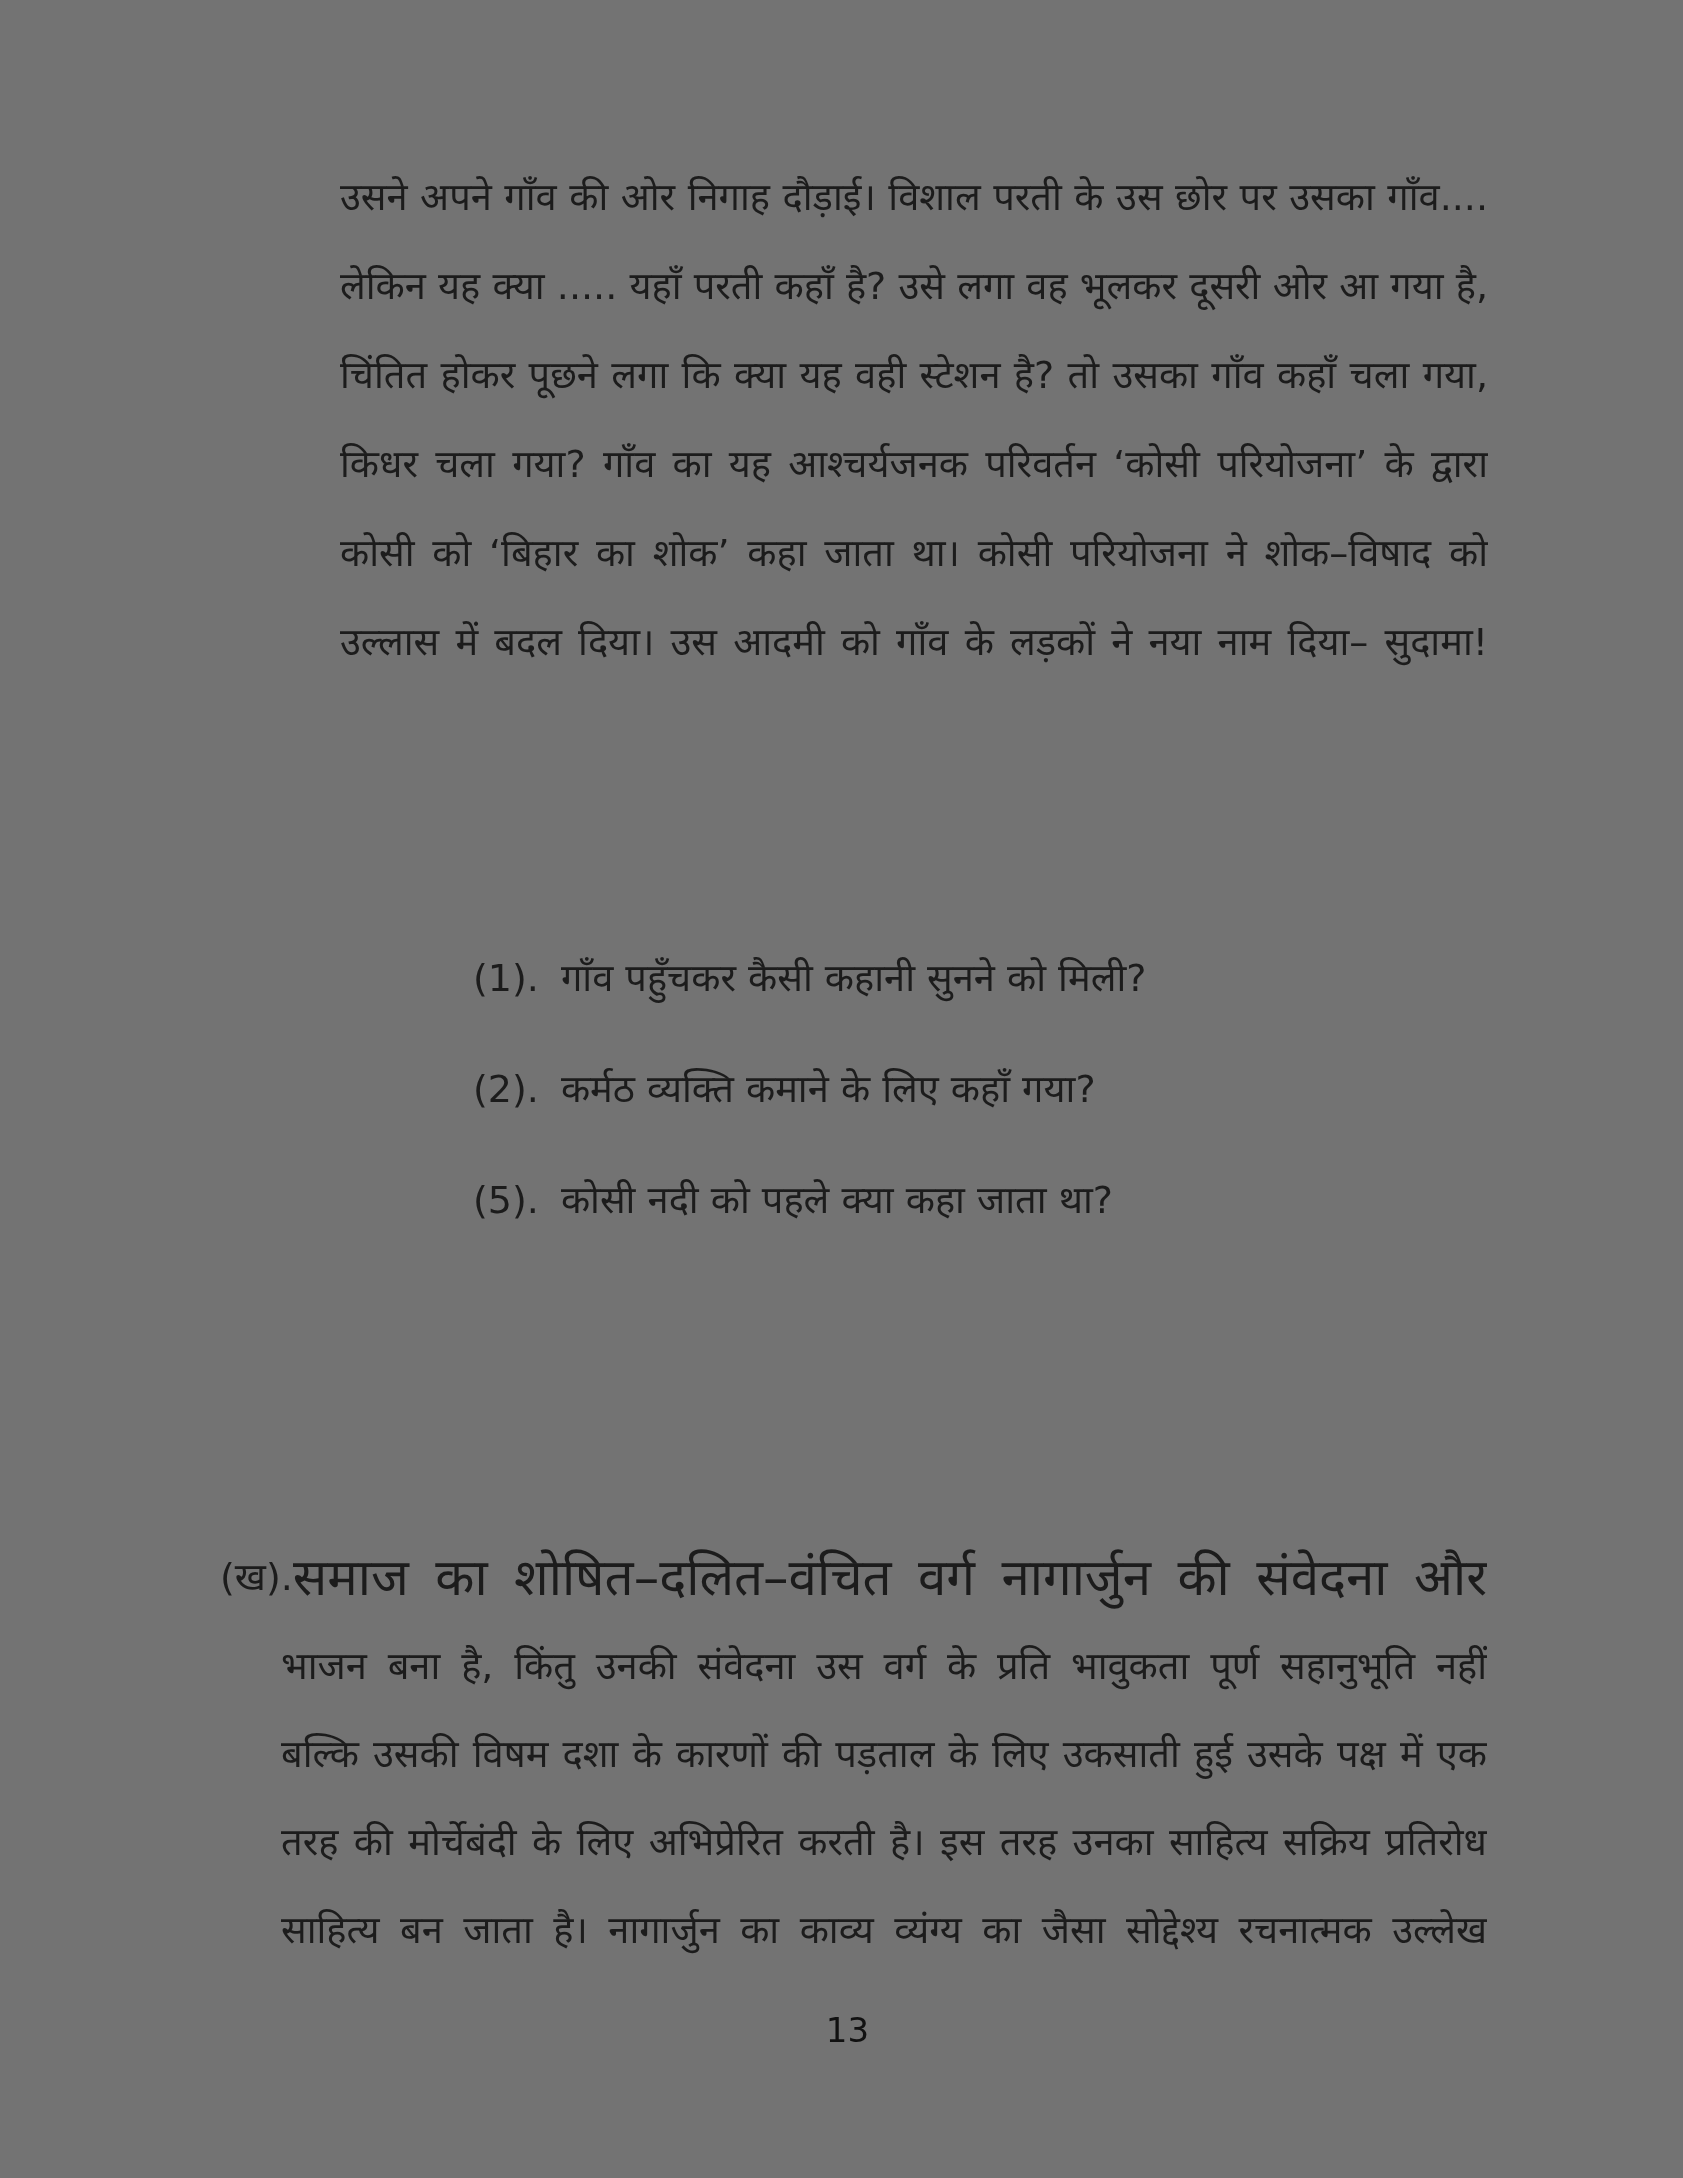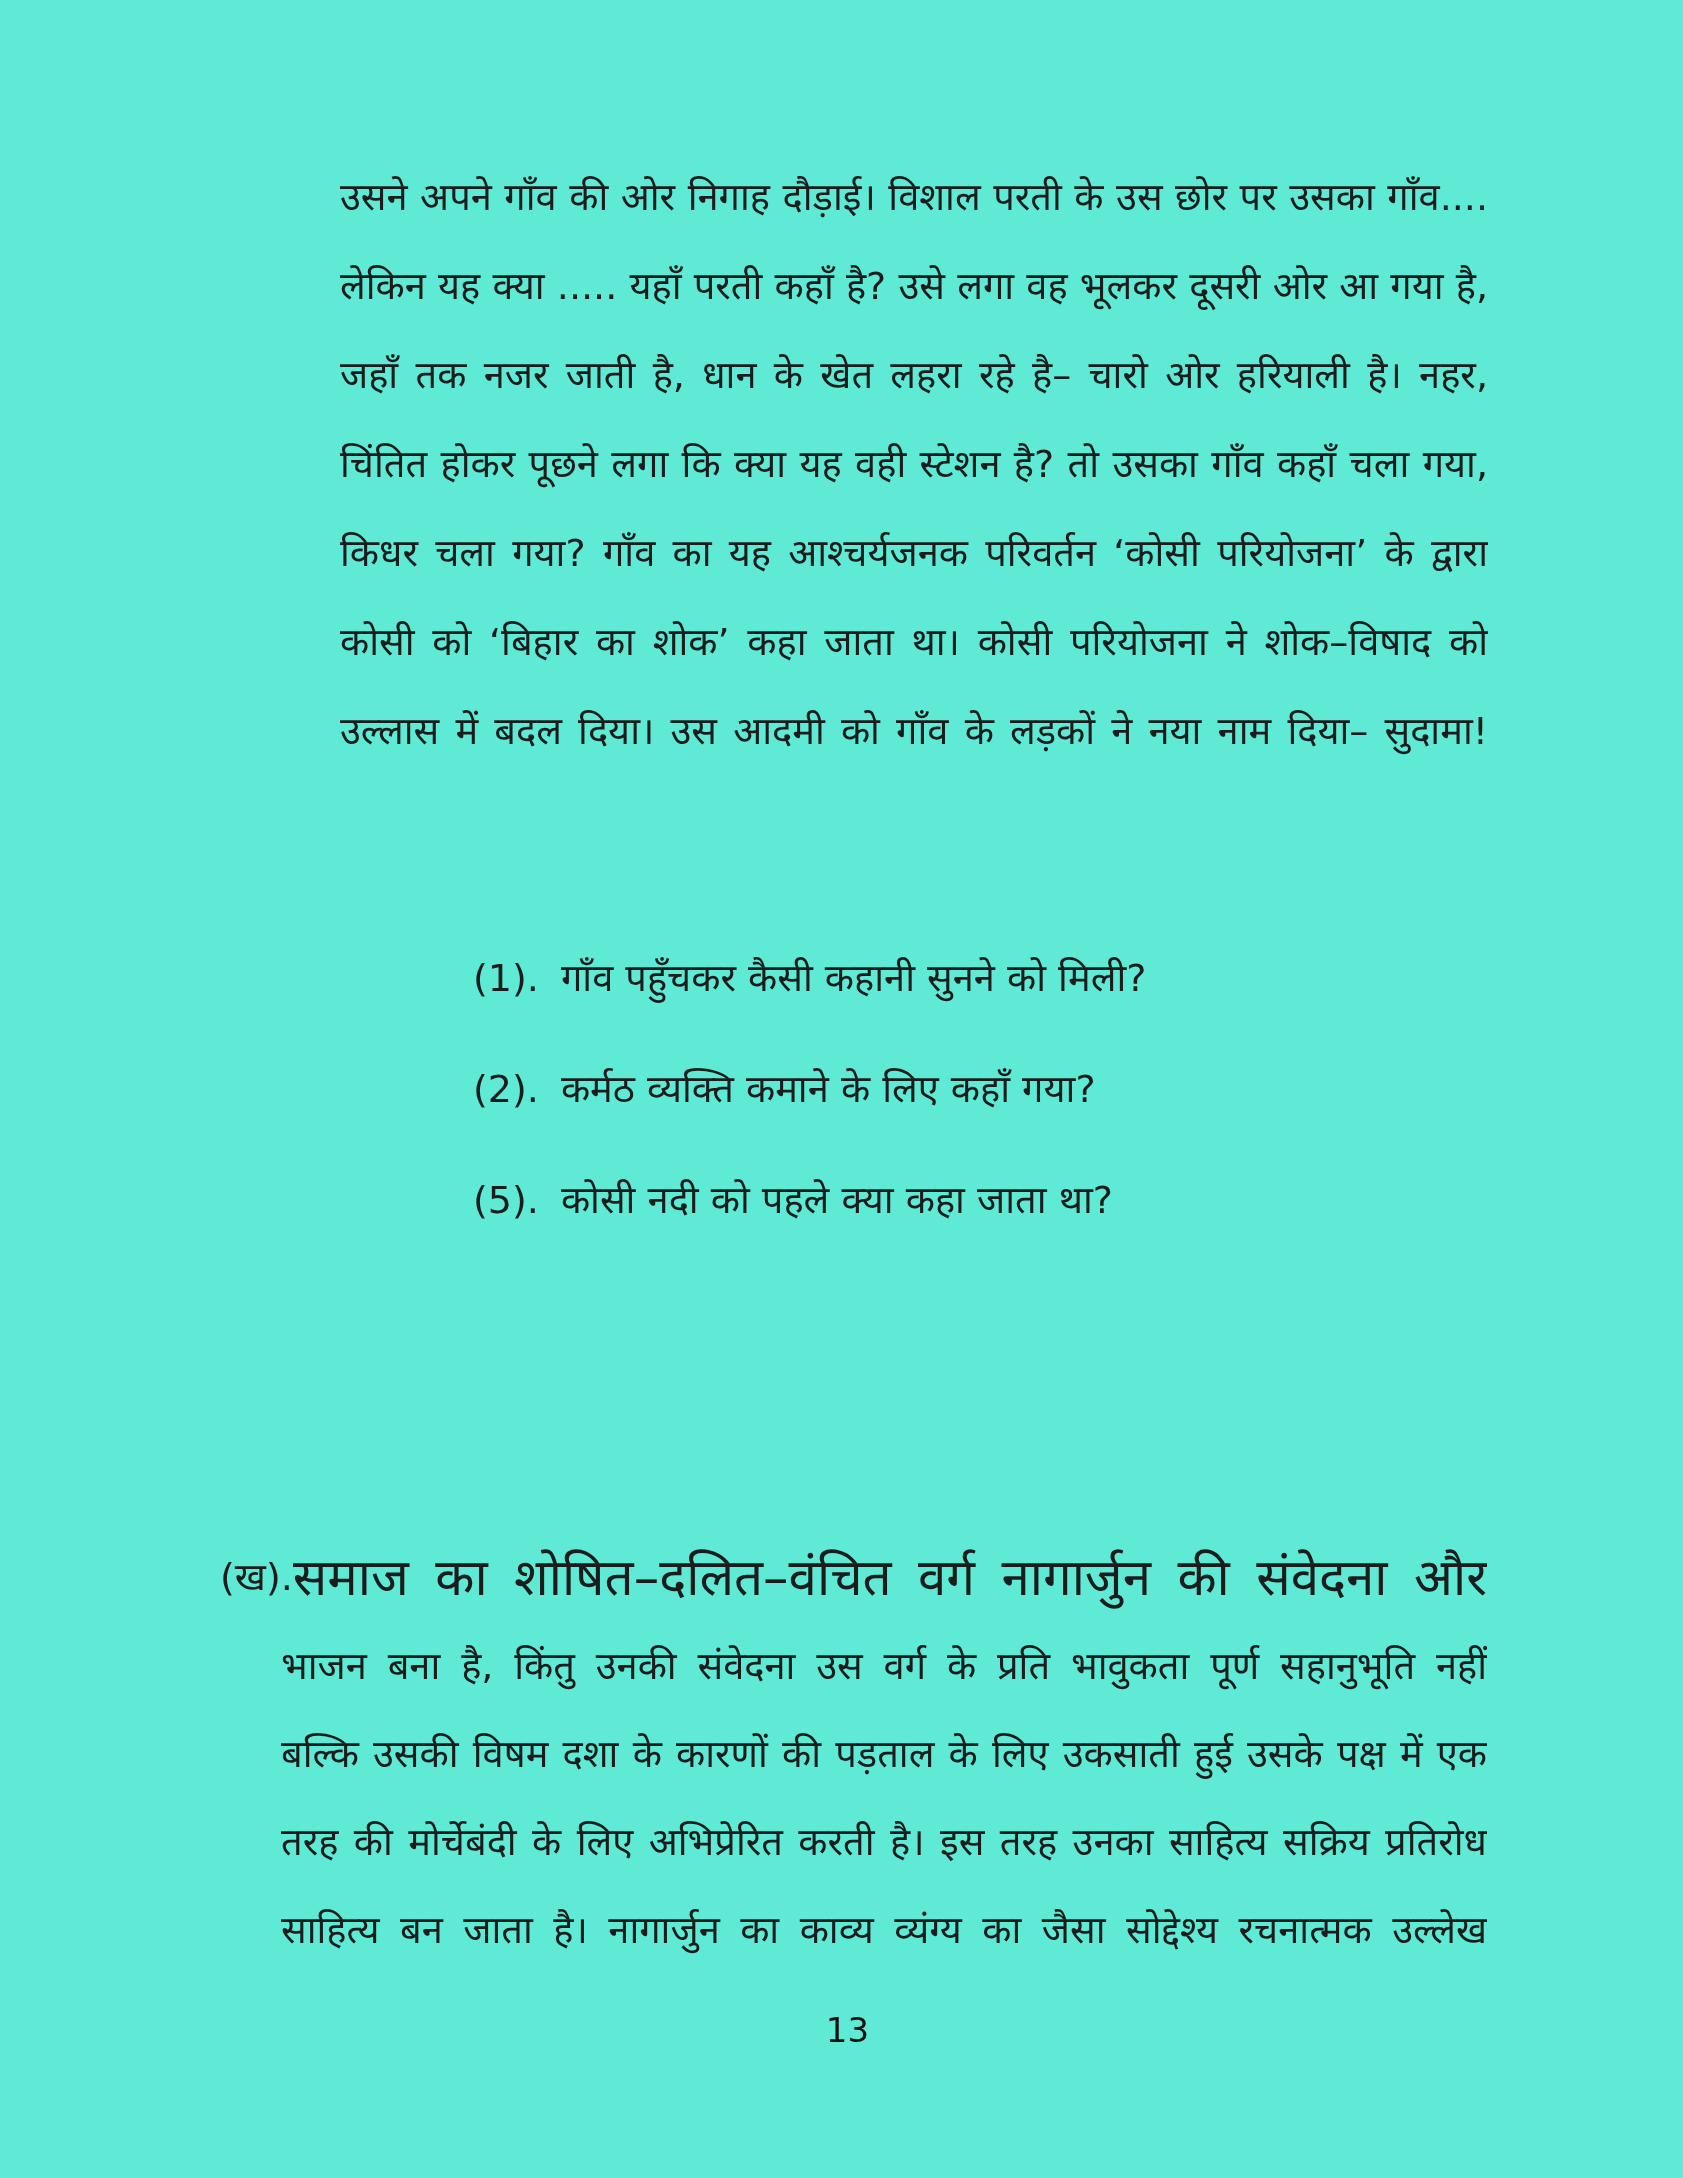--- a/index.html
+++ b/index.html
@@ -4,21 +4,21 @@
 <style>
   html, body {
     margin: 0;
     padding: 0;
     background: #ffffff;
   }
   .page {
     position: relative;
     width: 1683px;
     height: 2178px;
-    background: #5eead4;
+    background: #737373;
     color: #1c1c1c;
     font-family: "DejaVu Sans", "Liberation Sans", sans-serif;
     overflow: hidden;
   }
   
   .passage-a {
     position: absolute;
     left: 340px;
     top: 153px;
     width: 1148px;
@@ -93,21 +93,20 @@
   }
 </style>
 </head>
 <body>
 
 <div class="page">
 
   <div class="passage-a">
     <div class="line">उसने अपने गाँव की ओर निगाह दौड़ाई। विशाल परती के उस छोर पर उसका गाँव....</div>
     <div class="line">लेकिन यह क्या ..... यहाँ परती कहाँ है? उसे लगा वह भूलकर दूसरी ओर आ गया है,</div>
-    <div class="line">जहाँ तक नजर जाती है, धान के खेत लहरा रहे है– चारो ओर हरियाली है। नहर,</div>
     <div class="line">चिंतित होकर पूछने लगा कि क्या यह वही स्टेशन है? तो उसका गाँव कहाँ चला गया,</div>
     <div class="line">किधर चला गया? गाँव का यह आश्चर्यजनक परिवर्तन ‘कोसी परियोजना’ के द्वारा हुई।</div>
     <div class="line">कोसी को ‘बिहार का शोक’ कहा जाता था। कोसी परियोजना ने शोक–विषाद को</div>
     <div class="line">उल्लास में बदल दिया। उस आदमी को गाँव के लड़कों ने नया नाम दिया– सुदामा!</div>
   </div>
 
   <div class="questions">
     <div class="question">
       <span class="q-label">(1).</span><span>गाँव पहुँचकर कैसी कहानी सुनने को मिली?</span>
     </div>

